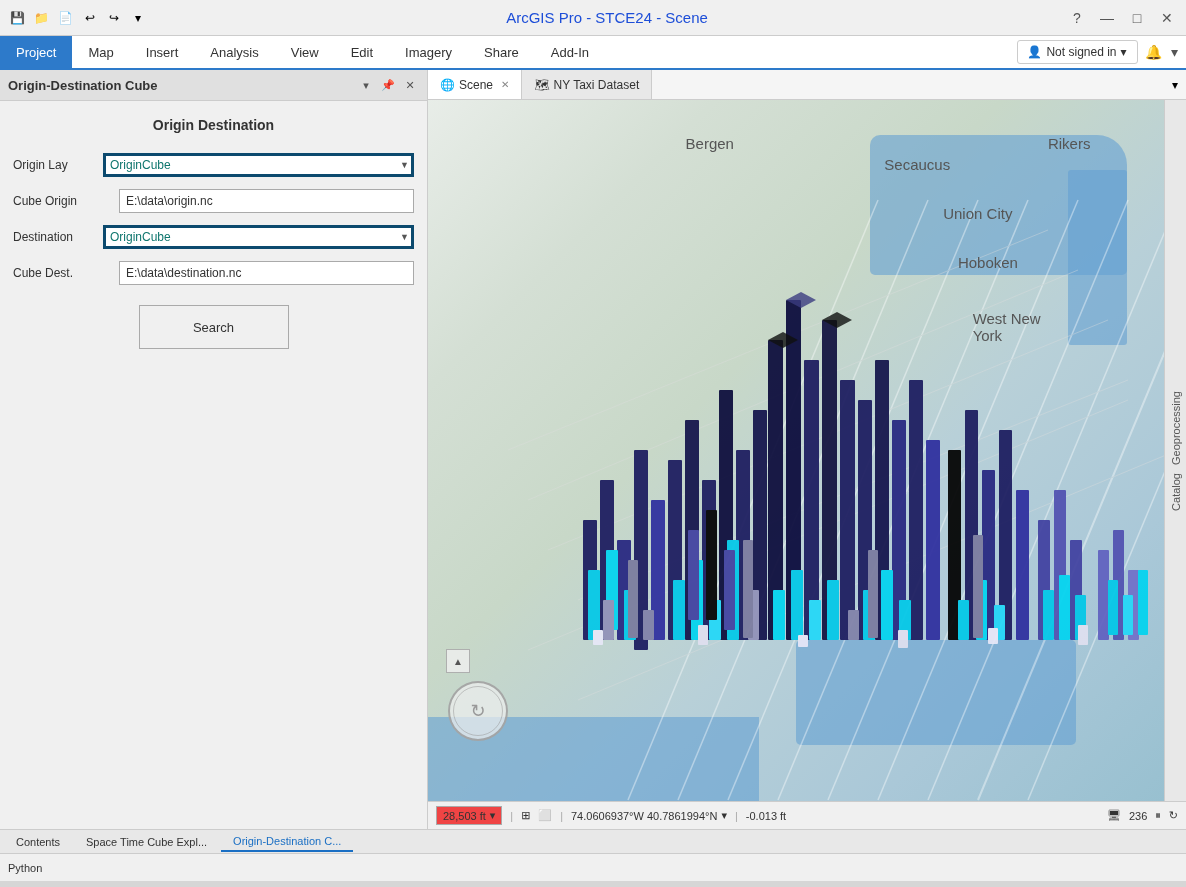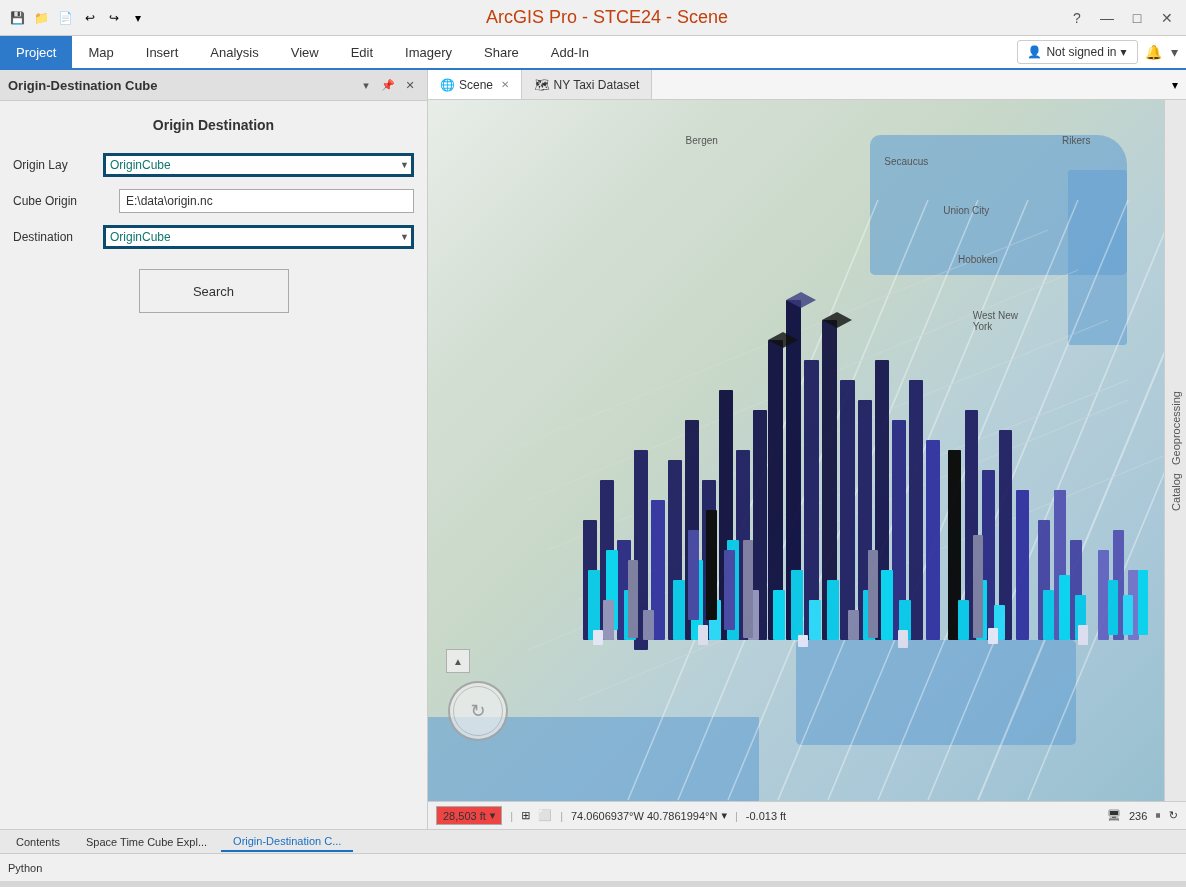--- a/index.html
+++ b/index.html
@@ -9,21 +9,21 @@
     #title-bar {
       height: 36px;
       background: #f0f0f0;
       display: flex;
       align-items: center;
       justify-content: space-between;
       padding: 0 8px;
       border-bottom: 1px solid #ccc;
     }
     #title-bar-left { display: flex; align-items: center; gap: 4px; }
-    #title-bar-center { font-size: 18px; color: #c2410c; }
+    #title-bar-center { font-size: 15px; color: #1d4ed8; }
     #title-bar-right { display: flex; align-items: center; gap: 8px; }
     .title-bar-btn { width: 22px; height: 22px; display: flex; align-items: center; justify-content: center; cursor: pointer; font-size: 14px; color: #555; background: transparent; border: none; }
     .quick-access-icon { width: 20px; height: 20px; display: flex; align-items: center; justify-content: center; font-size: 12px; }
 
     
     #ribbon {
       height: 34px;
       background: #ffffff;
       border-bottom: 2px solid #2d7aca;
       display: flex;
@@ -335,21 +335,21 @@
     
     .water-area {
       position: absolute;
       background: rgba(100, 160, 210, 0.6);
       border-radius: 2px;
     }
 
     
     .map-label {
       position: absolute;
-      font-size: 10px;
+      font-size: 15px;
       color: #555;
       white-space: nowrap;
       pointer-events: none;
     }
   </style>
 </head>
 <body>
 
 <div id="title-bar">
   <div id="title-bar-left">
@@ -421,20 +421,24 @@
 
       <div class="form-row">
         <span class="form-label">Destination</span>
         <div class="select-wrapper">
           <select class="form-select">
             <option>OriginCube</option>
           </select>
         </div>
       </div>
 
+      <div class="form-row">
+        <span class="form-label">Cube Dest.</span>
+        <input class="form-input" type="text" value="E:\data\destination.nc" style="">
+      </div>
 
       <button class="search-btn">Search</button>
     </div>
   </div>
 
   <div id="map-area">
 
     <div id="map-tabs">
       <div class="map-tab active">
         <span>🌐</span>

